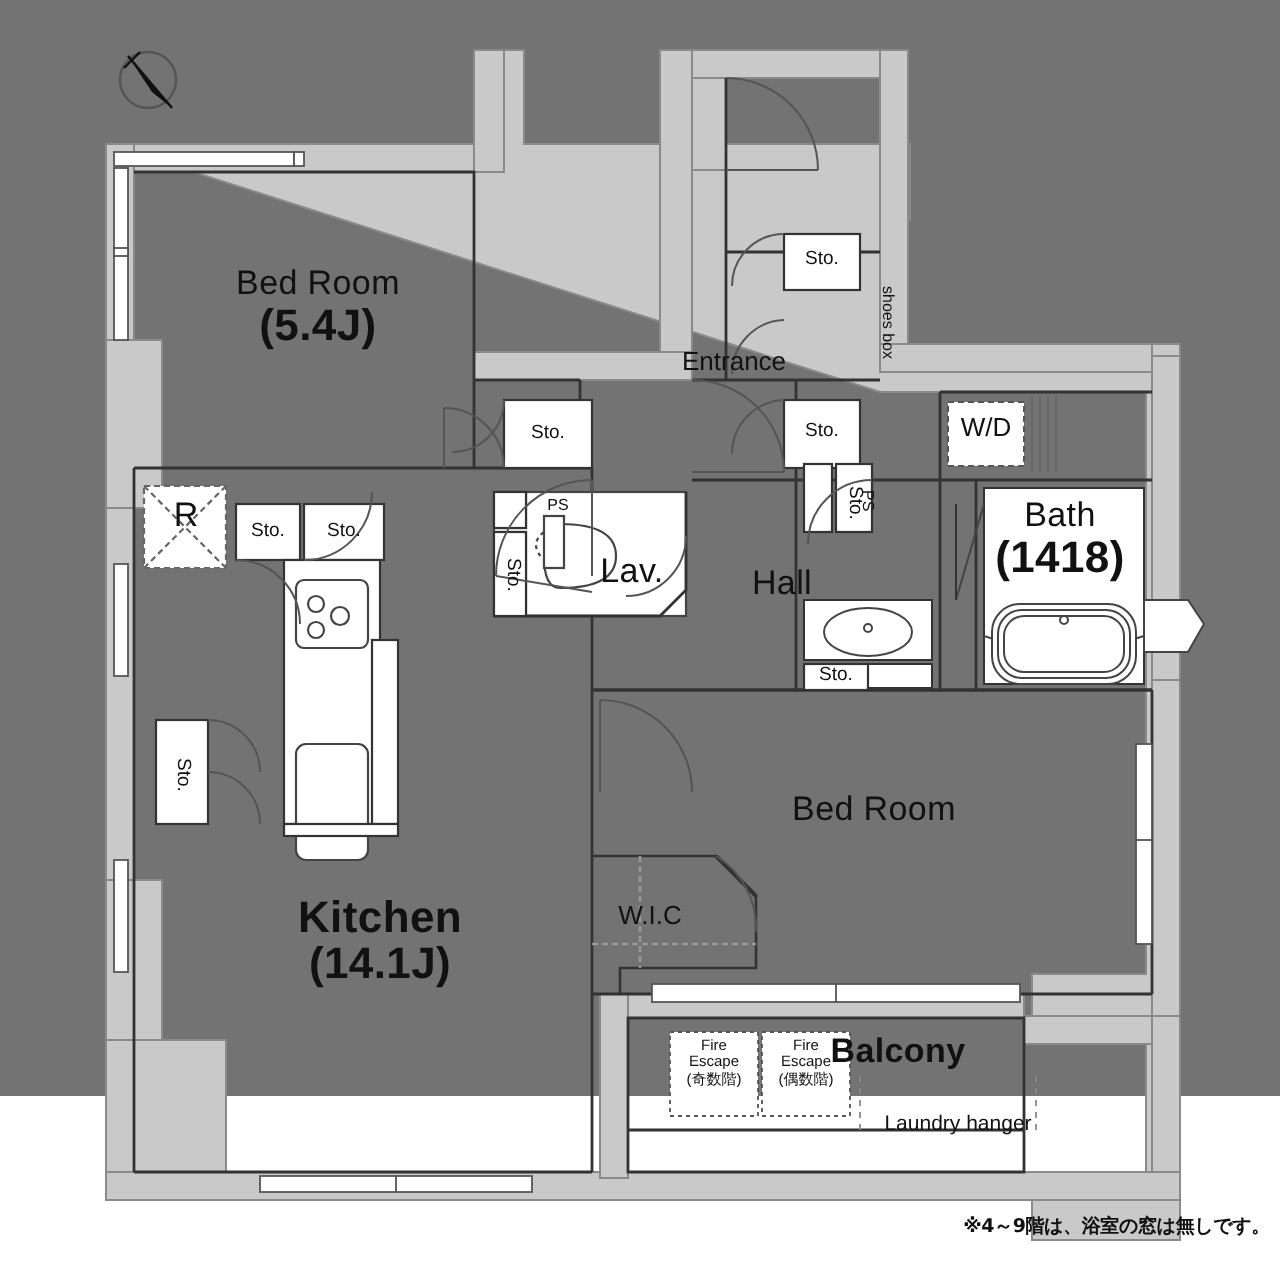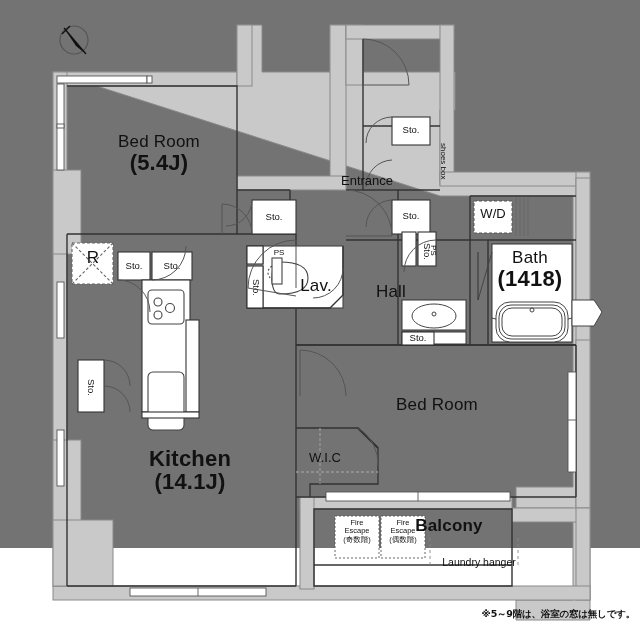--- a/index.html
+++ b/index.html
@@ -343,15 +343,15 @@
     <span>Escape</span><br>
     <span>(奇数階)</span>
   </div>
 
   <div class="lbl fe" style="left:381px;top:519px;width:44px;">
     <span>Fire</span><br>
     <span>Escape</span><br>
     <span>(偶数階)</span>
   </div>
 
-  <div class="lbl note" style="left:430px;top:609px;width:205px;text-align:right;"><span>※5～9階は、浴室の窓は無しです。</span></div>
+  <div class="lbl note" style="left:430px;top:609px;width:205px;text-align:right;"><span>※4～9階は、浴室の窓は無しです。</span></div>
 
 </div>
 
 </body></html>

